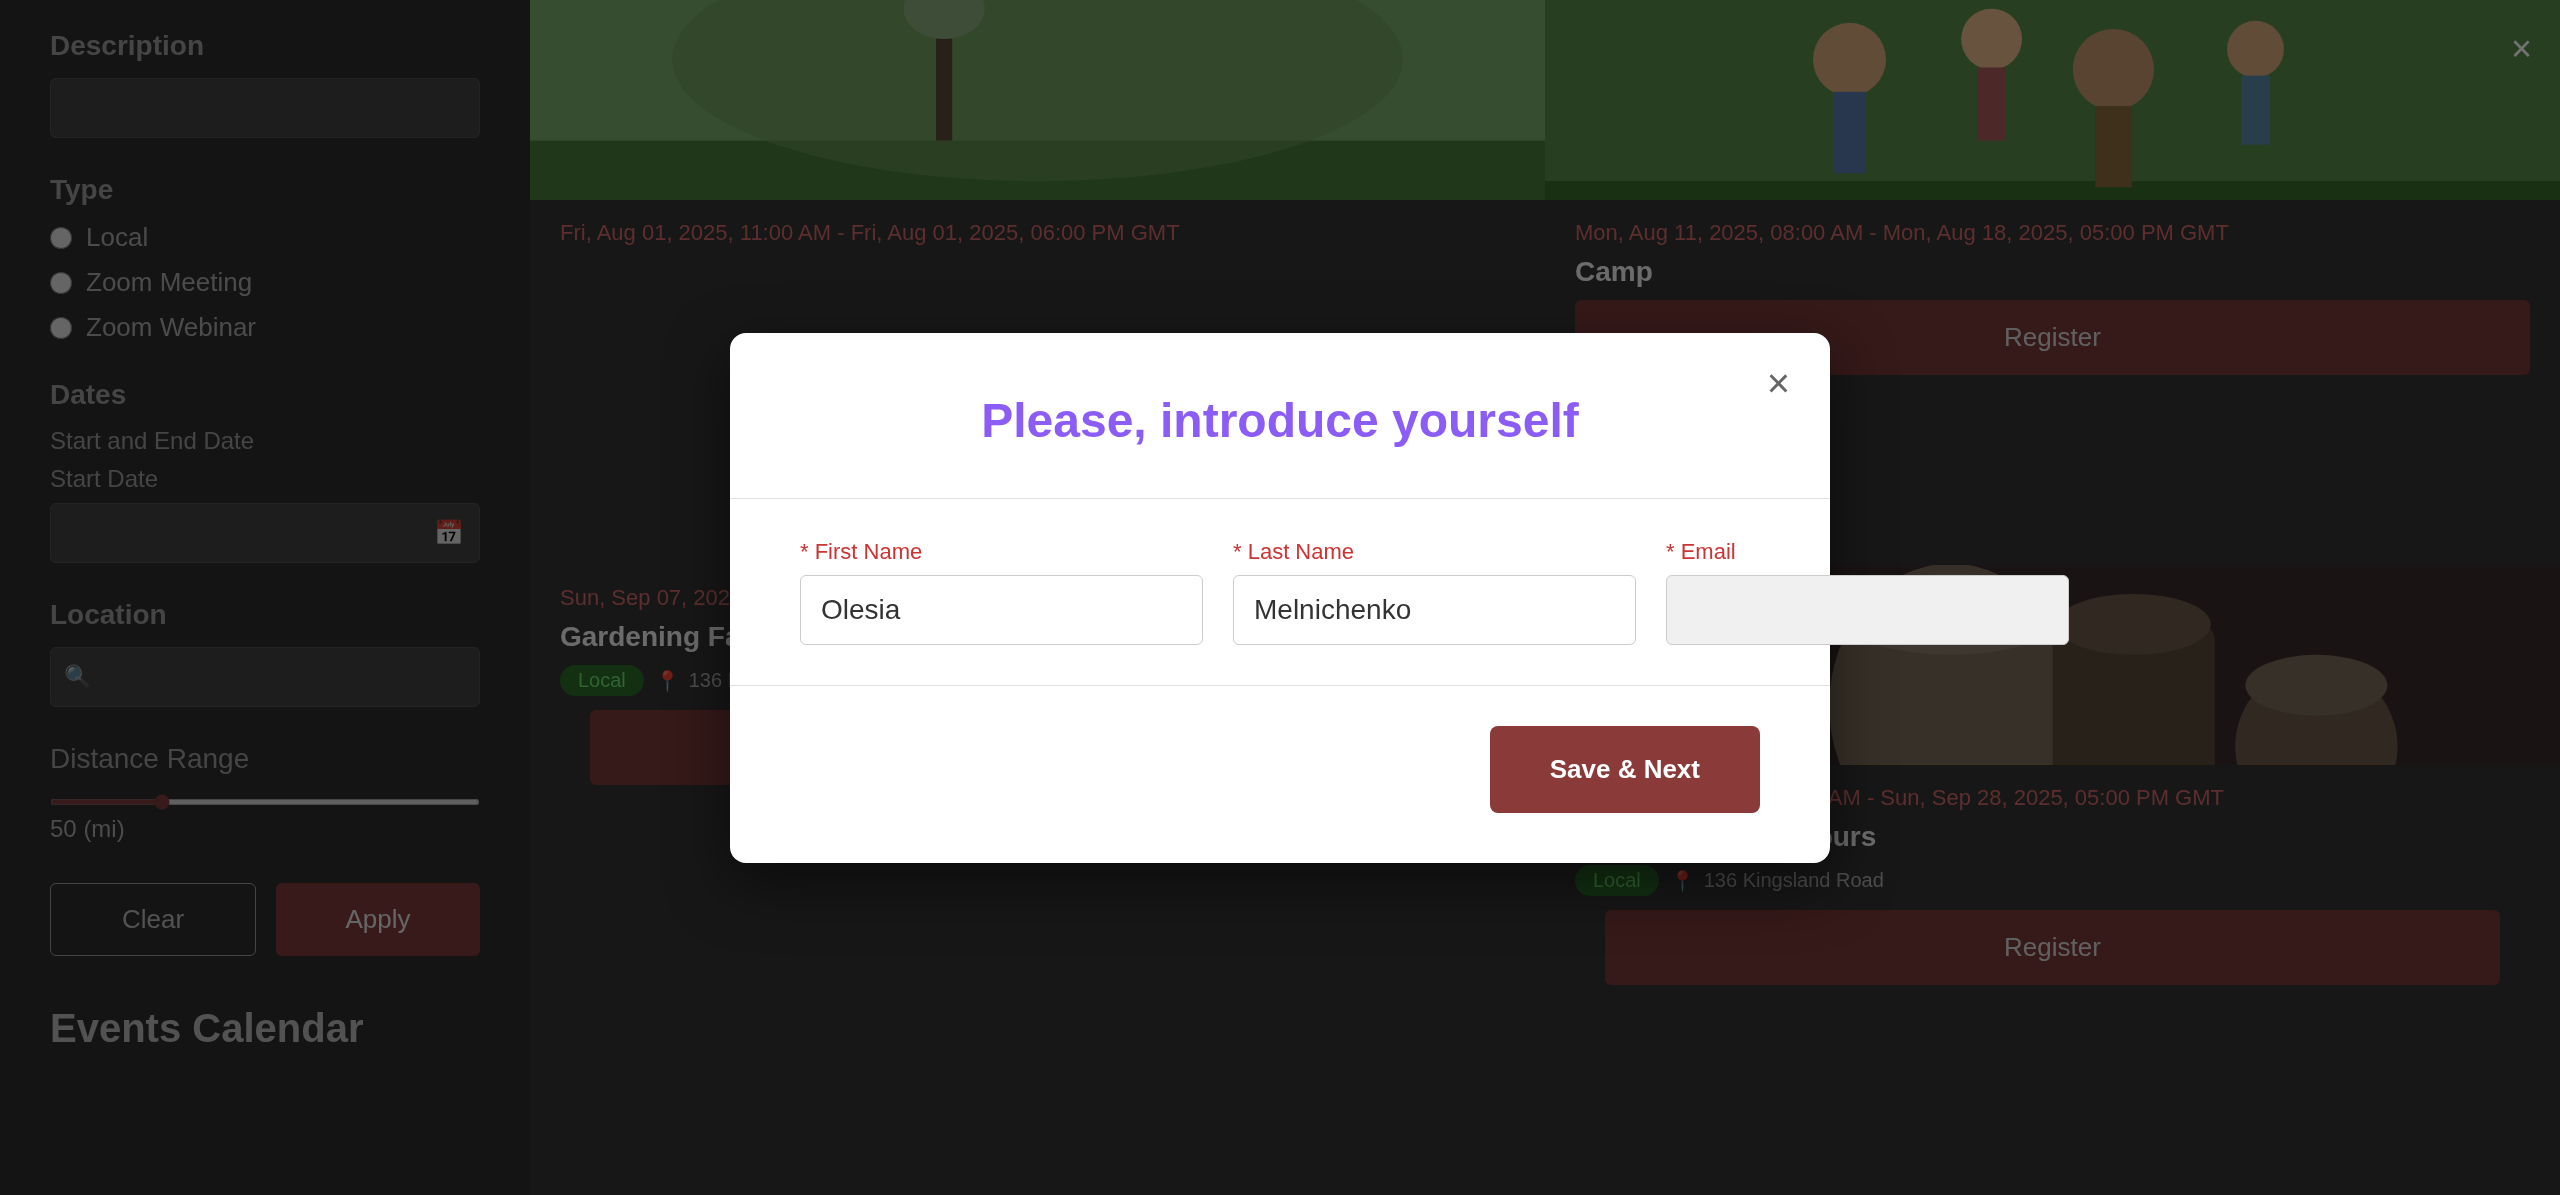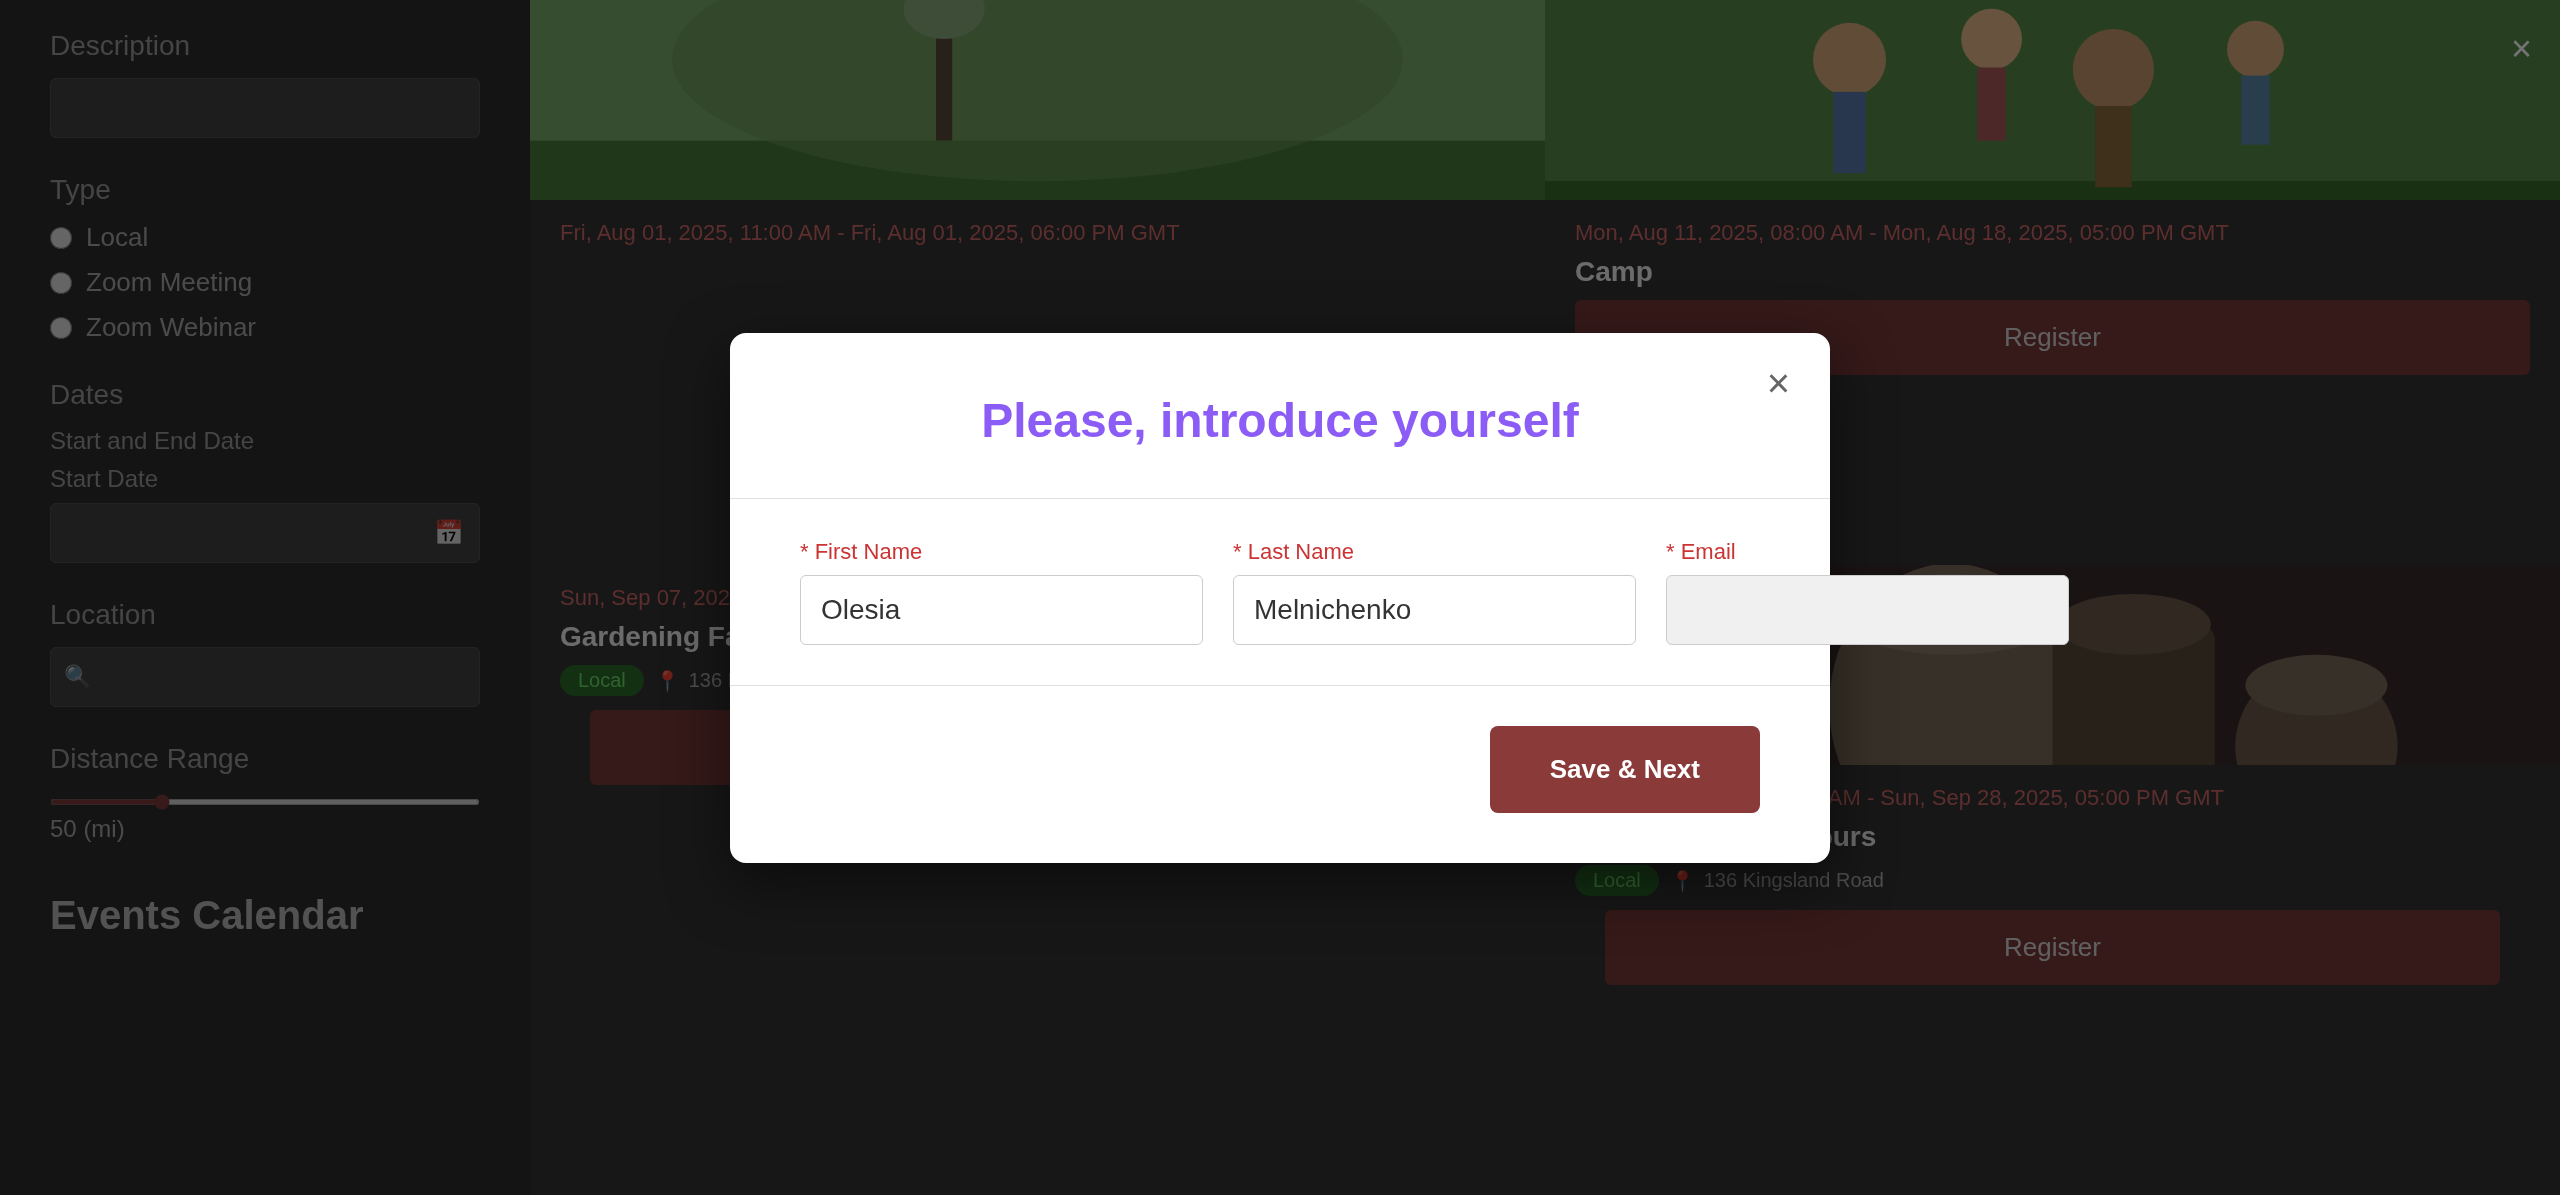--- a/index.html
+++ b/index.html
@@ -30,21 +30,21 @@
     }
 
     .sidebar-section {
       margin-bottom: 36px;
     }
 
     .sidebar-label {
       color: #aaa;
       font-size: 28px;
       margin-bottom: 16px;
-      font-weight: 400;
+      font-weight: 700;
     }
 
     .sidebar-input {
       width: 100%;
       background: #444;
       border: 1px solid #555;
       border-radius: 6px;
       height: 60px;
       padding: 0 16px;
       color: #ccc;
@@ -458,20 +458,24 @@
 
     <div class="sidebar-section">
       <div class="distance-range-label">Distance Range</div>
       <input class="range-slider" type="range" min="0" max="200" value="50" style="background: linear-gradient(to right, rgb(139, 58, 58) 0%, rgb(139, 58, 58) 25%, rgb(85, 85, 85) 25%, rgb(85, 85, 85) 100%);">
       <div class="range-value">
         <span>50</span>
         <span>(mi)</span>
       </div>
     </div>
 
+    <div class="sidebar-buttons">
+      <button class="btn-clear">Clear</button>
+      <button class="btn-apply">Apply</button>
+    </div>
 
     <div class="events-calendar" style="margin-top: 50px;">Events Calendar</div>
 
   </div>
 
   <div class="main-content">
 
     <div class="event-card">
       <div class="event-card-img event-card-img-top-left">
         <div class="garden-scene">

